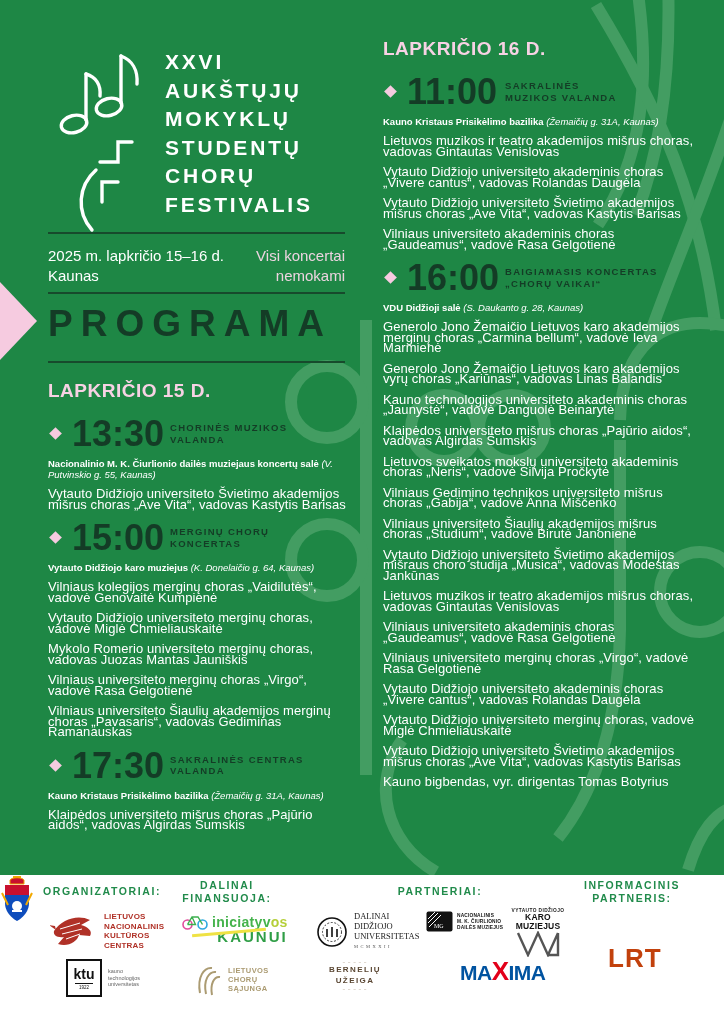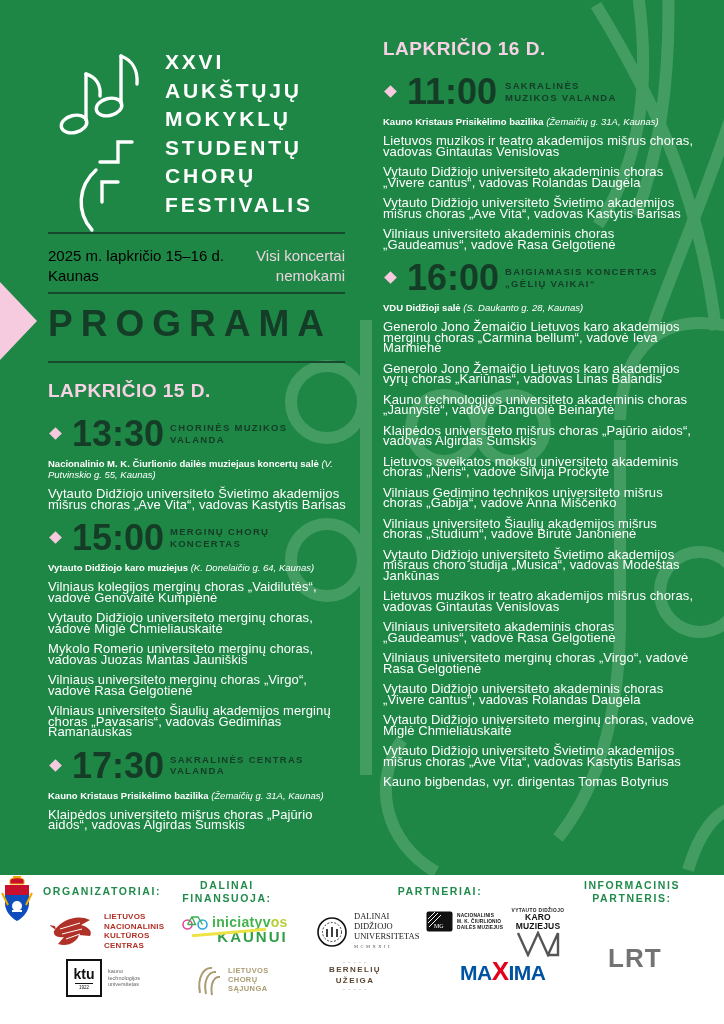--- a/index.html
+++ b/index.html
@@ -10,21 +10,21 @@
     -webkit-font-smoothing:antialiased;
   }
   .decor{position:absolute;inset:0;pointer-events:none;}
   
   .note-logo{position:absolute;left:52px;top:44px;}
   .title{position:absolute;left:165px;top:48px;color:#fff;font-weight:700;
     font-size:21px;line-height:28.5px;letter-spacing:2.8px;}
   .rule{position:absolute;left:48px;width:297px;height:2px;background:#174a2c;}
   .rule.r1{top:232px}.rule.r2{top:292px}.rule.r3{top:361px}
   .date-row{position:absolute;left:48px;top:246px;width:297px;display:flex;justify-content:space-between;}
-  .date-left{color:#000000;font-size:15px;line-height:20px;font-weight:400;}
+  .date-left{color:#ffffff;font-size:15px;line-height:20px;font-weight:400;}
   .date-right{color:#ecd4e0;font-size:15px;line-height:20px;text-align:right;width:105px;}
   .tri{position:absolute;left:0;top:282px;width:37px;height:78px;background:#f6cbe0;
     clip-path:polygon(0 0,100% 50%,0 100%);}
   .programa{position:absolute;left:48px;top:303px;margin:0;color:#143c26;
     font-size:37px;font-weight:700;letter-spacing:8px;}
   
   .col{position:absolute;}
   .col-left{left:48px;top:380px;width:300px;}
   .col-right{left:383px;top:38px;width:312px;}
   .day-title{color:#f7d2e4;font-size:19px;font-weight:700;letter-spacing:.5px;margin:0 0 16px 0;}
@@ -73,21 +73,21 @@
   .ciur-text{color:#111;font-size:4.8px;font-weight:700;line-height:6px;margin-left:4px;letter-spacing:.2px;}
   .karo{left:506px;top:33px;display:block;text-align:center;width:64px;}
   .karo-top{color:#222;font-size:4.8px;font-weight:700;letter-spacing:.4px;}
   .karo-bot{color:#111;font-size:8.5px;font-weight:700;letter-spacing:.2px;line-height:9px;}
   .bern{left:314px;top:84px;display:block;width:82px;text-align:center;color:#5a4632;}
   .bern-orn{font-size:4px;letter-spacing:1px;line-height:5px;color:#8a6f52;}
   .bern-name{font-size:8px;font-weight:700;letter-spacing:1.4px;line-height:11px;}
   .arms{left:404px;top:76px;}
   .maxima{left:460px;top:86px;font-weight:800;font-size:21px;letter-spacing:-.5px;color:#0053a0;align-items:baseline;}
   .maxima .mx{color:#e2001a;font-size:26px;line-height:20px;}
-  .lrt{left:608px;top:68px;color:#737373;font-size:26px;font-weight:800;letter-spacing:1px;}
+  .lrt{left:608px;top:68px;color:#c2410c;font-size:26px;font-weight:800;letter-spacing:1px;}
 </style>
 </head>
 <body>
 
 <div class="poster">
 
   <svg class="decor" width="724" height="1024" viewBox="0 0 724 1024" fill="none">
     <g stroke="#439d62" stroke-width="12" fill="none">
 
       <path d="M636,-20 C652,80 642,160 598,225"></path>
@@ -209,21 +209,21 @@
         <p class="entry">Vytauto Didžiojo universiteto akademinis choras „Vivere cantus“, vadovas Rolandas Daugėla</p>
         <p class="entry">Vytauto Didžiojo universiteto Švietimo akademijos mišrus choras „Ave Vita“, vadovas Kastytis Barisas</p>
         <p class="entry">Vilniaus universiteto akademinis choras „Gaudeamus“, vadovė Rasa Gelgotienė</p>
       </div>
       <div class="event">
         <div class="event-head">
           <span class="diamond"></span>
           <span class="time">16:00</span>
           <span class="label">
             <div>BAIGIAMASIS KONCERTAS</div>
-            <div>„GĖLIŲ VAIKAI“</div>
+            <div>„CHORŲ VAIKAI“</div>
           </span>
         </div>
         <p class="venue"><b>VDU Didžioji salė </b><i>(S. Daukanto g. 28, Kaunas)</i></p>
         <p class="entry">Generolo Jono Žemaičio Lietuvos karo akademijos merginų choras „Carmina bellum“, vadovė Ieva Marmienė</p>
         <p class="entry">Generolo Jono Žemaičio Lietuvos karo akademijos vyrų choras „Kariūnas“, vadovas Linas Balandis</p>
         <p class="entry">Kauno technologijos universiteto akademinis choras „Jaunystė“, vadovė Danguolė Beinarytė</p>
         <p class="entry">Klaipėdos universiteto mišrus choras „Pajūrio aidos“, vadovas Algirdas Šumskis</p>
         <p class="entry">Lietuvos sveikatos mokslų universiteto akademinis choras „Neris“, vadovė Silvija Pročkytė</p>
         <p class="entry">Vilniaus Gedimino technikos universiteto mišrus choras „Gabija“, vadovė Anna Miščenko</p>
         <p class="entry">Vilniaus universiteto Šiaulių akademijos mišrus choras „Studium“, vadovė Birutė Janonienė</p>

